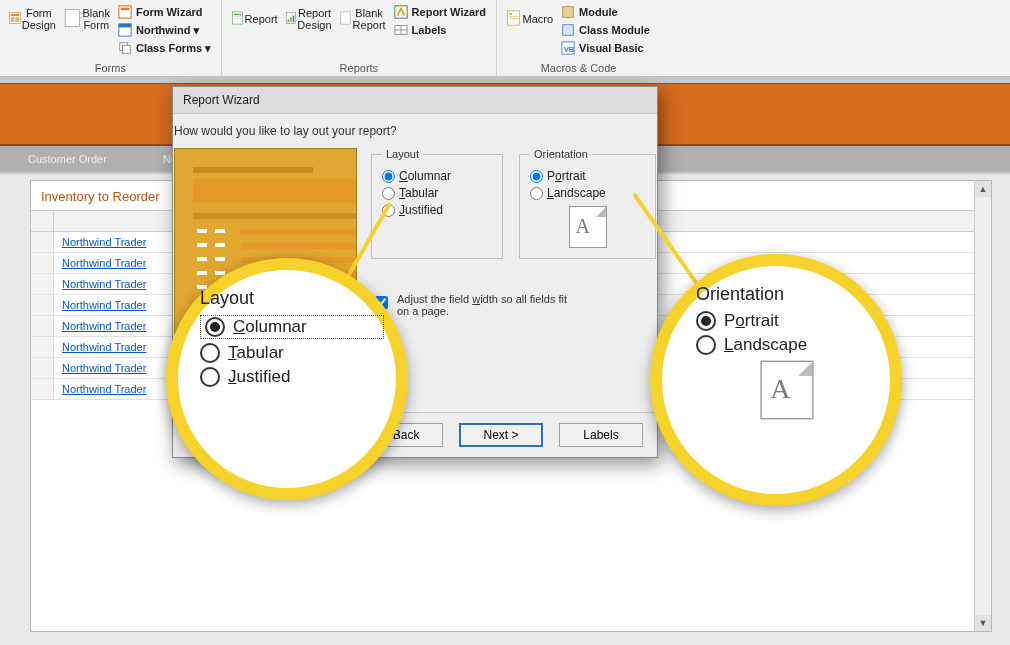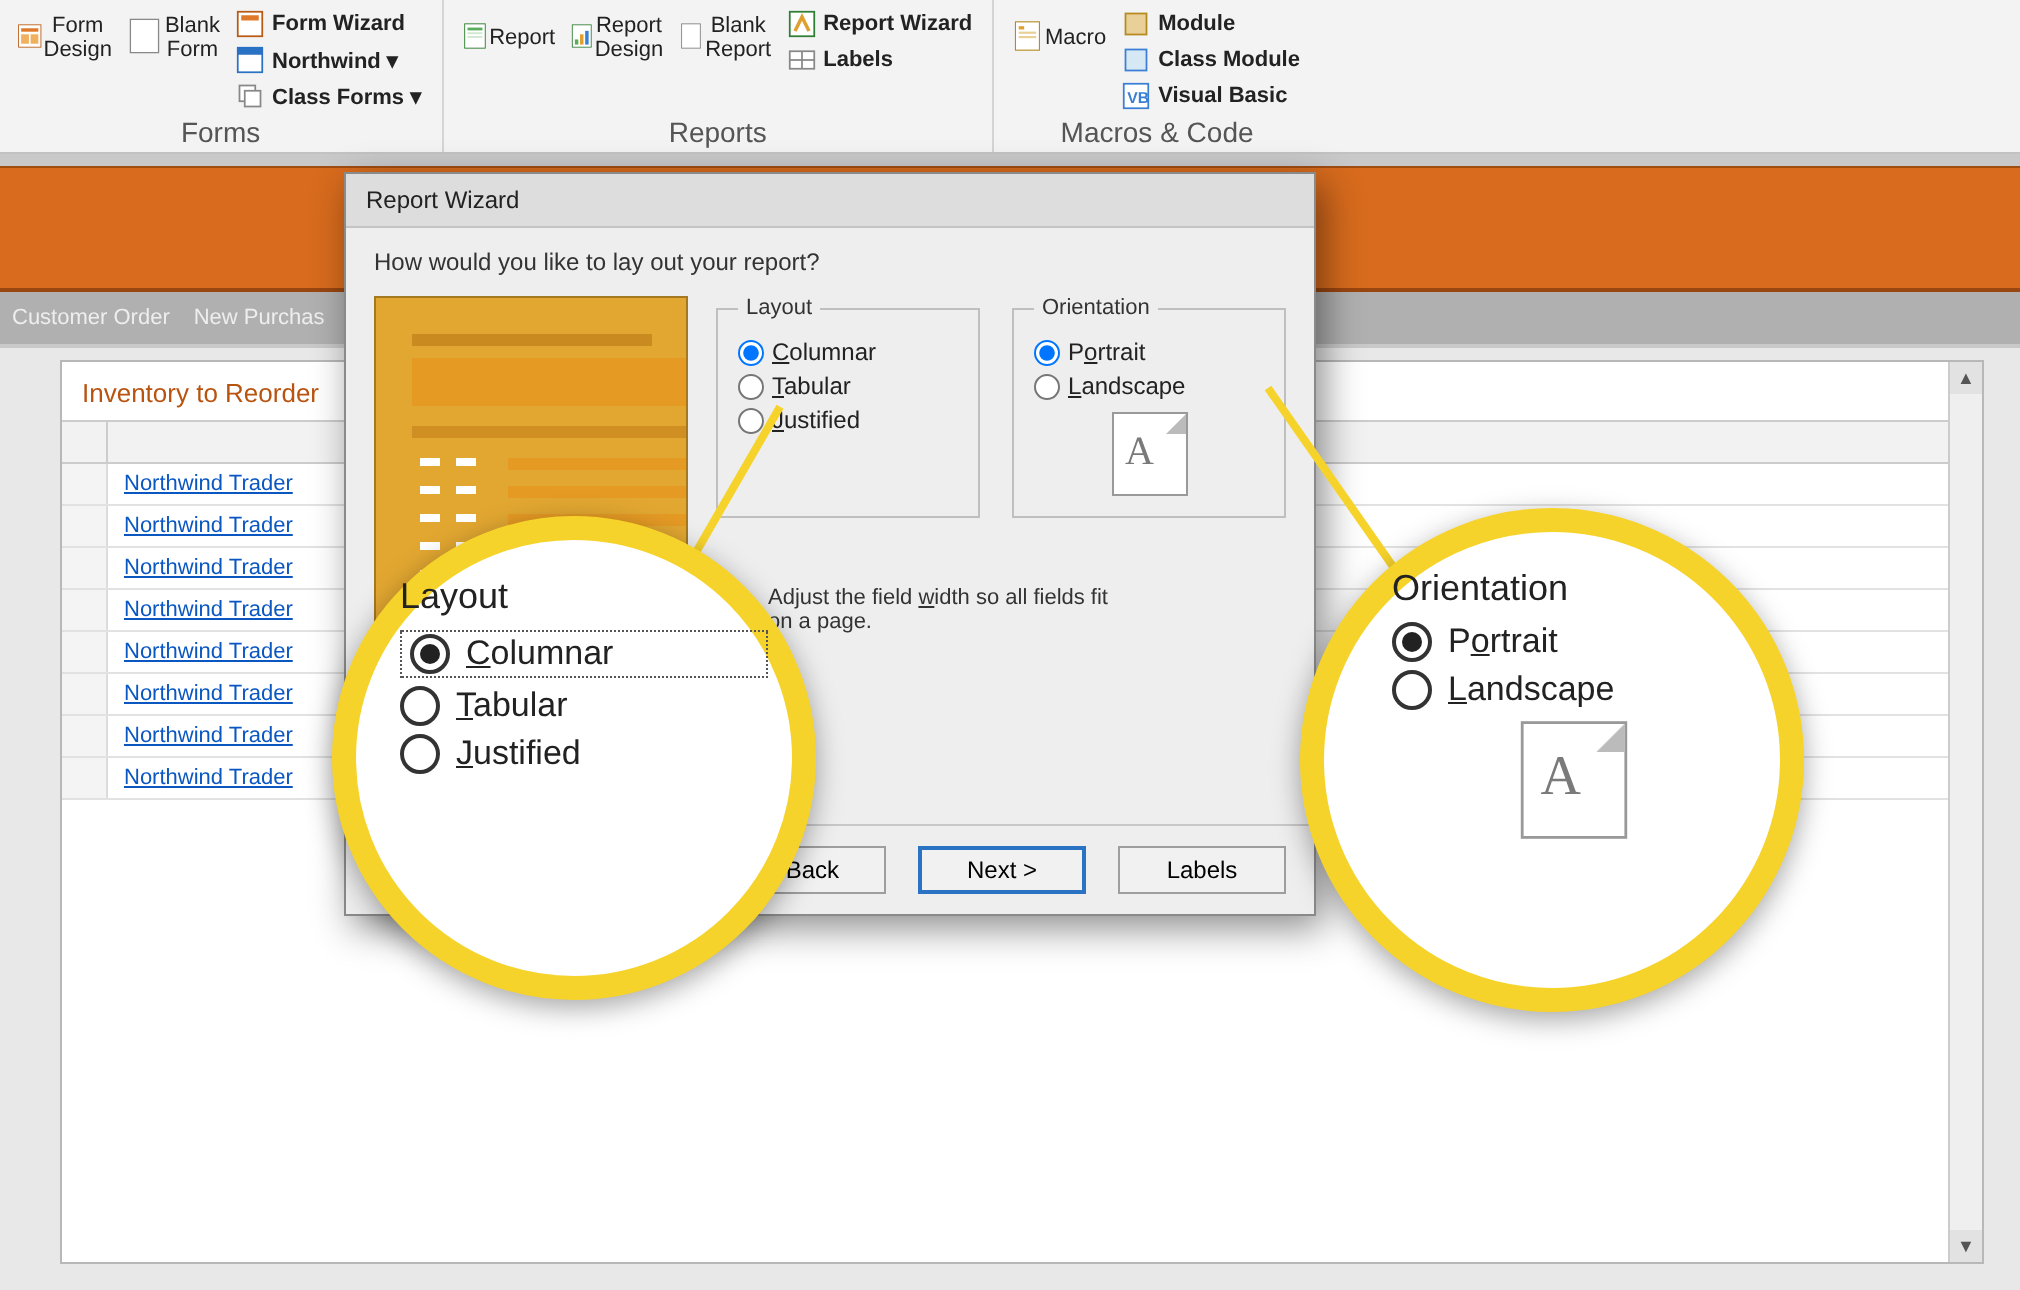--- a/index.html
+++ b/index.html
@@ -1,50 +1,50 @@
 <!DOCTYPE html>
 <html><head>
 <meta charset="utf-8">
 <style>
   html,body{margin:0;padding:0;width:1010px;height:645px;font-family:"Segoe UI",Tahoma,sans-serif;font-size:12px;color:#222;background:#c9c9c9;overflow:hidden;}
   
   .ribbon{background:#f3f3f3;border-bottom:1px solid #c2c2c2;height:76px;display:flex;align-items:stretch;}
   .rg{display:flex;flex-direction:column;justify-content:space-between;padding:2px 6px 0 6px;border-right:1px solid #d4d4d4;}
   .rg-body{display:flex;align-items:flex-start;gap:2px;}
-  .rg-title{text-align:center;font-size:14px;color:#555;padding-bottom:2px;}
+  .rg-title{text-align:center;font-size:11px;color:#555;padding-bottom:2px;}
   .rbtn-big{display:flex;flex-direction:row;align-items:center;justify-content:flex-start;width:48px;padding:2px;cursor:default;}
   .rbtn-big .ic{width:28px;height:28px;margin-bottom:2px;}
   .rbtn-big .lbl{font-size:11px;text-align:center;line-height:1.1;}
   .rstack{display:flex;flex-direction:column;gap:2px;padding-top:2px;}
   .rbtn-sm{display:flex;align-items:center;gap:4px;font-size:11px;padding:1px 4px;cursor:default;font-weight:bold;}
   
   .mini{width:14px;height:14px;display:inline-block;}
   svg{display:block;}
   
   .banner{height:60px;background:#d86b1d;border-top:1px solid #a04d12;border-bottom:2px solid #9a4610;margin-top:6px;}
   .tabs{height:26px;background:#b0b0b0;display:flex;align-items:center;color:#eee;font-size:11px;}
-  .tab{padding:0 6px;height:100%;display:flex;align-items:center;}
+  .tab{padding:0 28px;height:100%;display:flex;align-items:center;}
   
   .sheet-wrap{position:absolute;left:0;top:174px;right:0;bottom:0;background:#e8e8e8;}
   .sheet{position:absolute;left:30px;top:6px;width:960px;height:450px;background:#fff;border:1px solid #b8b8b8;}
   .sheet-title{color:#b85410;font-size:13px;padding:8px 10px 6px;}
   .grid{border-top:1px solid #ccc;}
   .ghead{display:flex;background:#f2f2f2;border-bottom:1px solid #ccc;}
   .ghead .sel{width:22px;border-right:1px solid #ccc;}
   .ghead .col{flex:1;padding:4px 6px;font-size:11px;color:#444;text-align:center;}
   .grow{display:flex;border-bottom:1px solid #e2e2e2;height:20px;align-items:center;}
   .grow .sel{width:22px;border-right:1px solid #dcdcdc;background:#f4f4f4;height:100%;}
   .grow .cell{flex:1;padding:0 8px;color:#0a57c2;text-decoration:underline;font-size:11px;white-space:nowrap;overflow:hidden;}
   .vbar{position:absolute;right:0;top:0;bottom:0;width:16px;background:#efefef;border-left:1px solid #ccc;}
   .vbar .up,.vbar .dn{height:16px;background:#e2e2e2;display:flex;align-items:center;justify-content:center;font-size:9px;color:#555;}
   .vbar .dn{position:absolute;bottom:0;left:0;right:0;}
   
   .dlg{position:absolute;left:172px;top:86px;width:484px;height:370px;background:#eeeeee;border:1px solid #8a8a8a;box-shadow:4px 6px 18px rgba(0,0,0,.45);}
   .dlg-title{background:#ddd;padding:6px 10px;font-size:12px;border-bottom:1px solid #c4c4c4;}
-  .dlg-body{padding:10px 14px 0;}
+  .dlg-body{padding:10px 1px 0;}
   .dlg-q{font-size:12px;color:#333;margin-bottom:10px;}
   .dlg-main{display:flex;gap:14px;}
   .preview{width:220px;height:200px;background:#e2a731;border:1px solid #a5791f;position:relative;overflow:hidden;}
   .preview::before{content:"";position:absolute;inset:0;background:
      linear-gradient(#c98a1f,#c98a1f) 18px 18px/120px 6px no-repeat,
      linear-gradient(#e59a24,#e59a24) 18px 30px/170px 24px no-repeat,
      linear-gradient(#cf8f22,#cf8f22) 18px 64px/170px 6px no-repeat,
      repeating-linear-gradient(#fff,#fff 4px,transparent 4px,transparent 14px) 22px 80px/10px 110px no-repeat,
      repeating-linear-gradient(#fff,#fff 4px,transparent 4px,transparent 14px) 40px 80px/10px 110px no-repeat,
      repeating-linear-gradient(#e59a24,#e59a24 6px,transparent 6px,transparent 14px) 66px 80px/120px 110px no-repeat;

